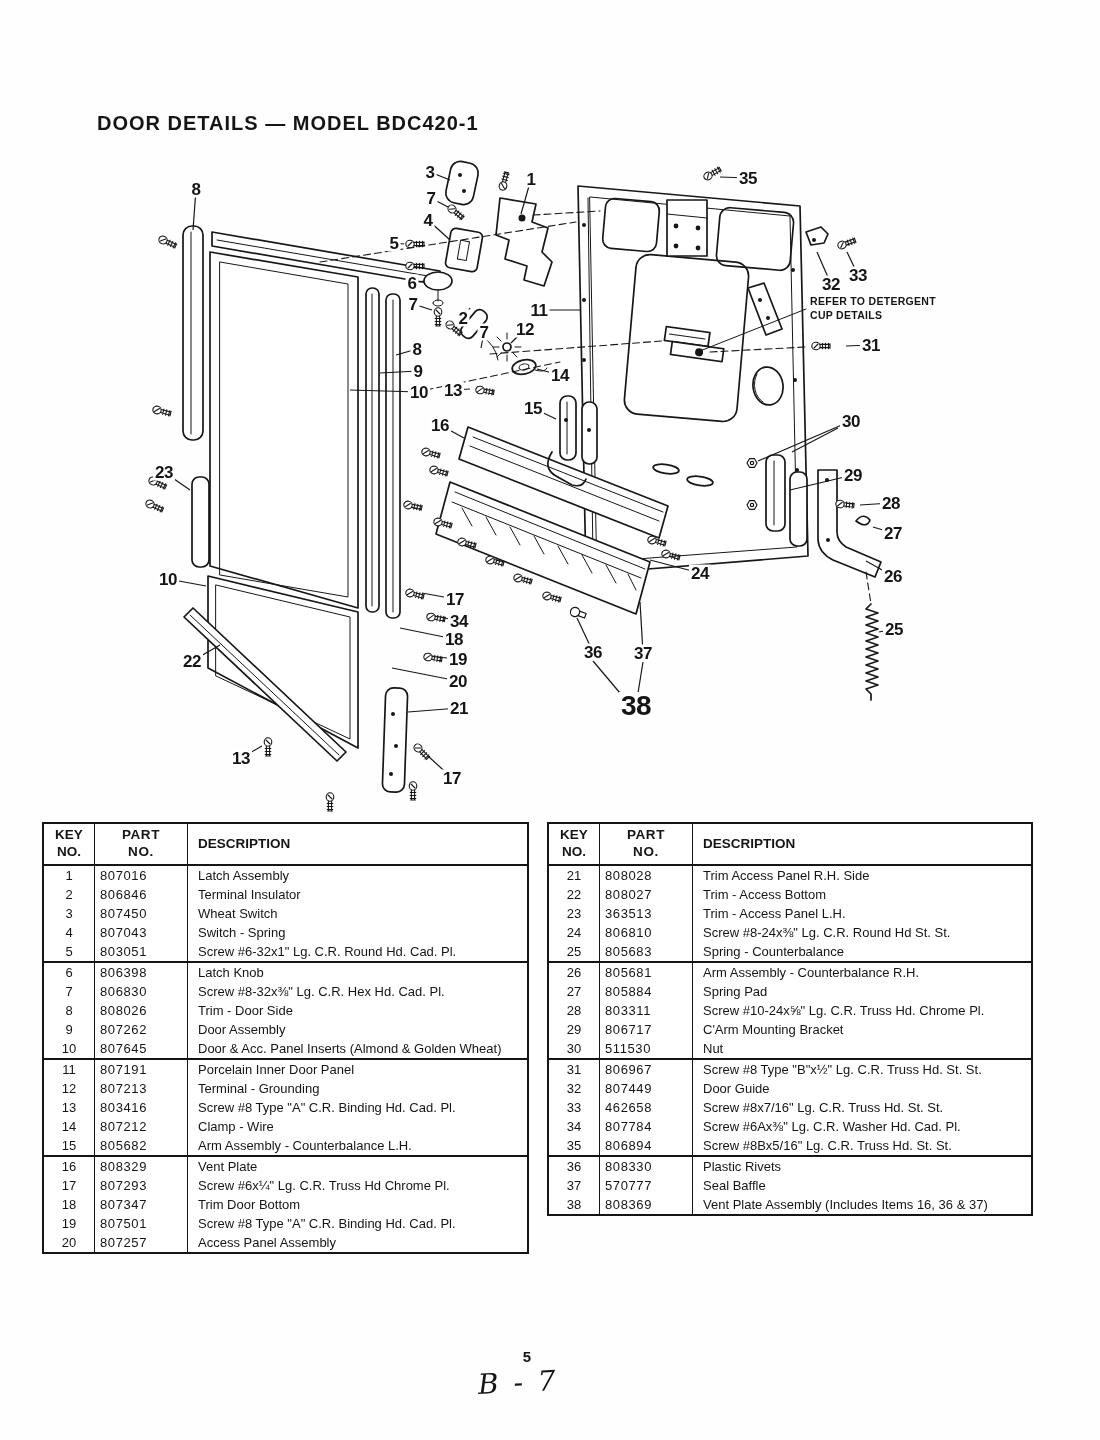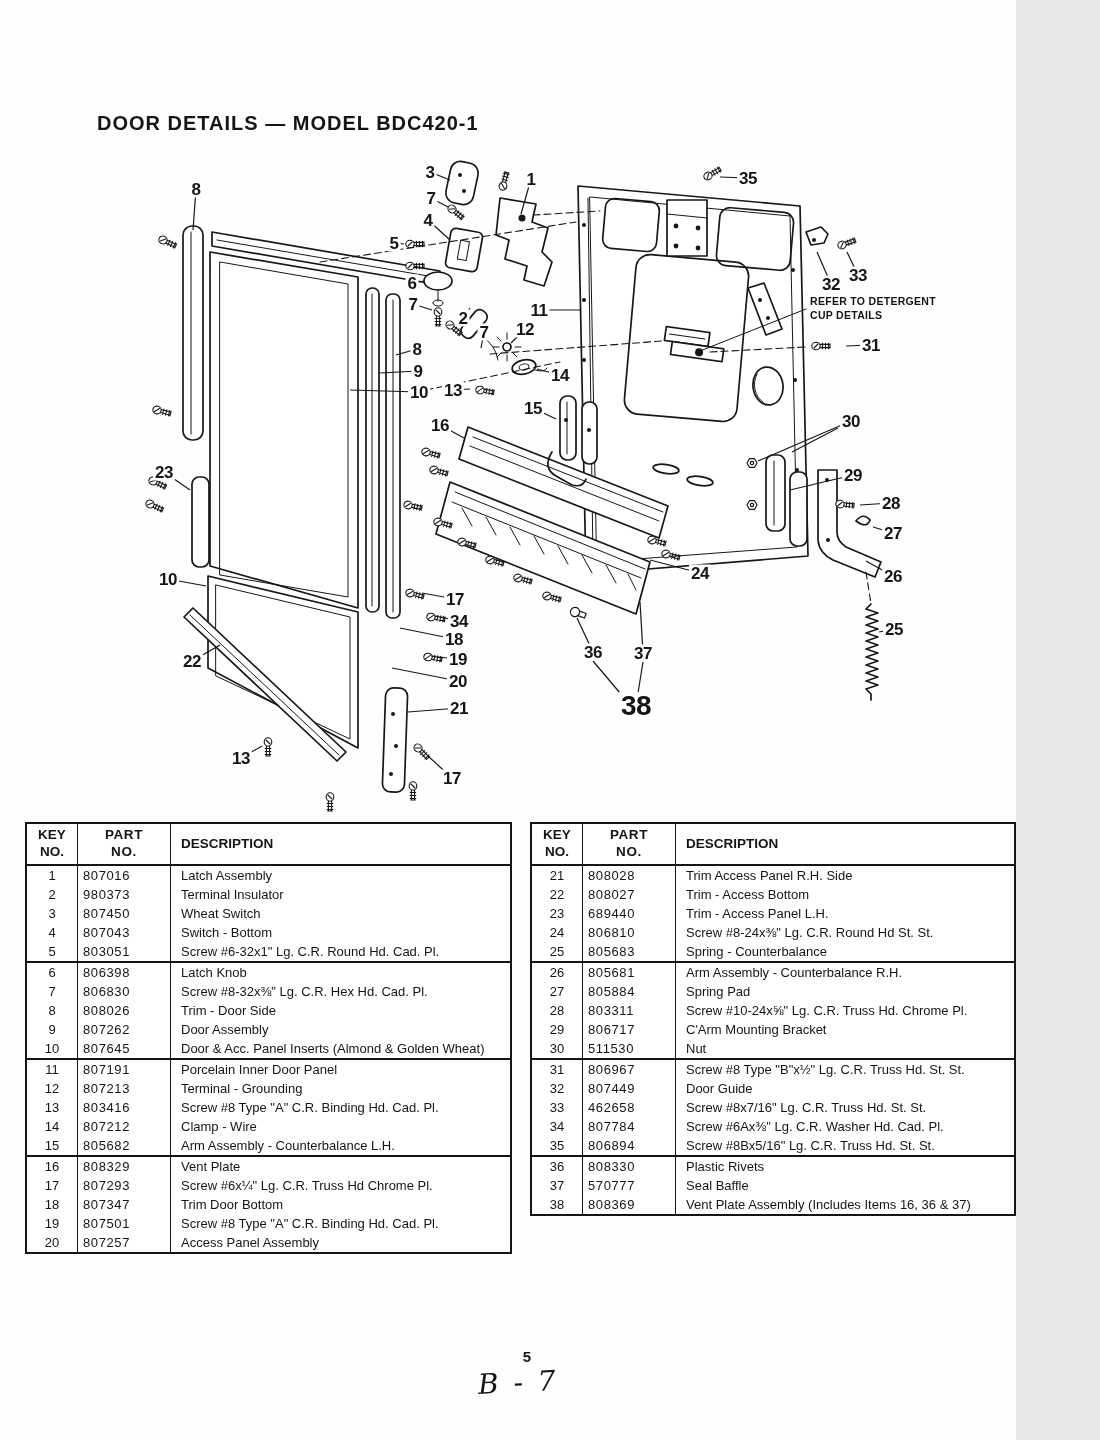--- a/index.html
+++ b/index.html
@@ -1,37 +1,37 @@
 <!DOCTYPE html>
 <html><head>
 <meta charset="utf-8">
 <style>
   html,body{margin:0;padding:0;background:#e8e8e8;}
-  .page{position:relative;width:1016px;height:1440px;background:#fefefe;color:#151515;
+  .page{position:relative;width:1100px;height:1440px;background:#fefefe;color:#151515;
         font-family:"Liberation Sans",sans-serif;overflow:hidden;}
   .title{position:absolute;left:97px;top:112px;margin:0;font-size:20px;font-weight:bold;
          letter-spacing:1px;white-space:nowrap;}
   .diagram{position:absolute;left:0;top:0;width:1100px;height:820px;}
   .diagram svg{position:absolute;left:0;top:0;}
   
   .ln{stroke:#171717;stroke-width:1.7;fill:#fff;stroke-linejoin:round;stroke-linecap:round;}
   .ln .thin{stroke-width:1;fill:none;}
   .ln .dash{stroke-dasharray:7 4;fill:none;stroke-width:1.1;}
   .ln .dot{fill:#171717;stroke:none;}
   .ln .nofill{fill:none;}
   #leader-svg{pointer-events:none;}
   #leader-svg line{stroke:#171717;stroke-width:1.2;}
   .callout{position:absolute;transform:translate(-50%,-50%);font-weight:700;font-size:17px;
            line-height:1;background:#fff;padding:0 2px;letter-spacing:-0.5px;}
   .callout.big{font-size:28px;}
   .detergent-note{position:absolute;left:810px;top:295px;font-size:10.5px;font-weight:600;
                   line-height:1.3;letter-spacing:0.3px;width:130px;}
   
   table.parts{position:absolute;border-collapse:collapse;table-layout:fixed;
-              border:2px solid #151515;background:#fff;}
+              border:2px solid #151515;background:#fff;margin-left:17px;}
   #table-0{left:25px;top:822px;width:487px;}
   #table-1{left:530px;top:822px;width:486px;}
   table.parts td{border-left:1.5px solid #151515;font-size:13px;height:19px;padding:0 5px;
                  white-space:nowrap;overflow:hidden;}
   table.parts td:first-child{border-left:none;}
   table.parts thead td{font-weight:bold;font-size:13.5px;text-align:center;height:40px;
                        border-bottom:2px solid #151515;white-space:pre-line;line-height:1.25;
                        vertical-align:middle;}
   table.parts .col-key{width:40px;text-align:center;}
   table.parts .col-part{width:82px;letter-spacing:0.6px;}
@@ -325,32 +325,32 @@
         </tr>
       </thead>
       <tbody>
         <tr>
           <td class="col-key">1</td>
           <td class="col-part">807016</td>
           <td class="col-desc">Latch Assembly</td>
         </tr>
         <tr>
           <td class="col-key">2</td>
-          <td class="col-part">980373</td>
+          <td class="col-part">806846</td>
           <td class="col-desc">Terminal Insulator</td>
         </tr>
         <tr>
           <td class="col-key">3</td>
           <td class="col-part">807450</td>
           <td class="col-desc">Wheat Switch</td>
         </tr>
         <tr>
           <td class="col-key">4</td>
           <td class="col-part">807043</td>
-          <td class="col-desc">Switch - Bottom</td>
+          <td class="col-desc">Switch - Spring</td>
         </tr>
         <tr>
           <td class="col-key">5</td>
           <td class="col-part">803051</td>
           <td class="col-desc">Screw #6-32x1" Lg. C.R. Round Hd. Cad. Pl.</td>
         </tr>
         <tr class="group-start">
           <td class="col-key">6</td>
           <td class="col-part">806398</td>
           <td class="col-desc">Latch Knob</td>
@@ -443,21 +443,21 @@
           <td class="col-part">808028</td>
           <td class="col-desc">Trim Access Panel R.H. Side</td>
         </tr>
         <tr>
           <td class="col-key">22</td>
           <td class="col-part">808027</td>
           <td class="col-desc">Trim - Access Bottom</td>
         </tr>
         <tr>
           <td class="col-key">23</td>
-          <td class="col-part">689440</td>
+          <td class="col-part">363513</td>
           <td class="col-desc">Trim - Access Panel L.H.</td>
         </tr>
         <tr>
           <td class="col-key">24</td>
           <td class="col-part">806810</td>
           <td class="col-desc">Screw #8-24x⅜" Lg. C.R. Round Hd St. St.</td>
         </tr>
         <tr>
           <td class="col-key">25</td>
           <td class="col-part">805683</td>

